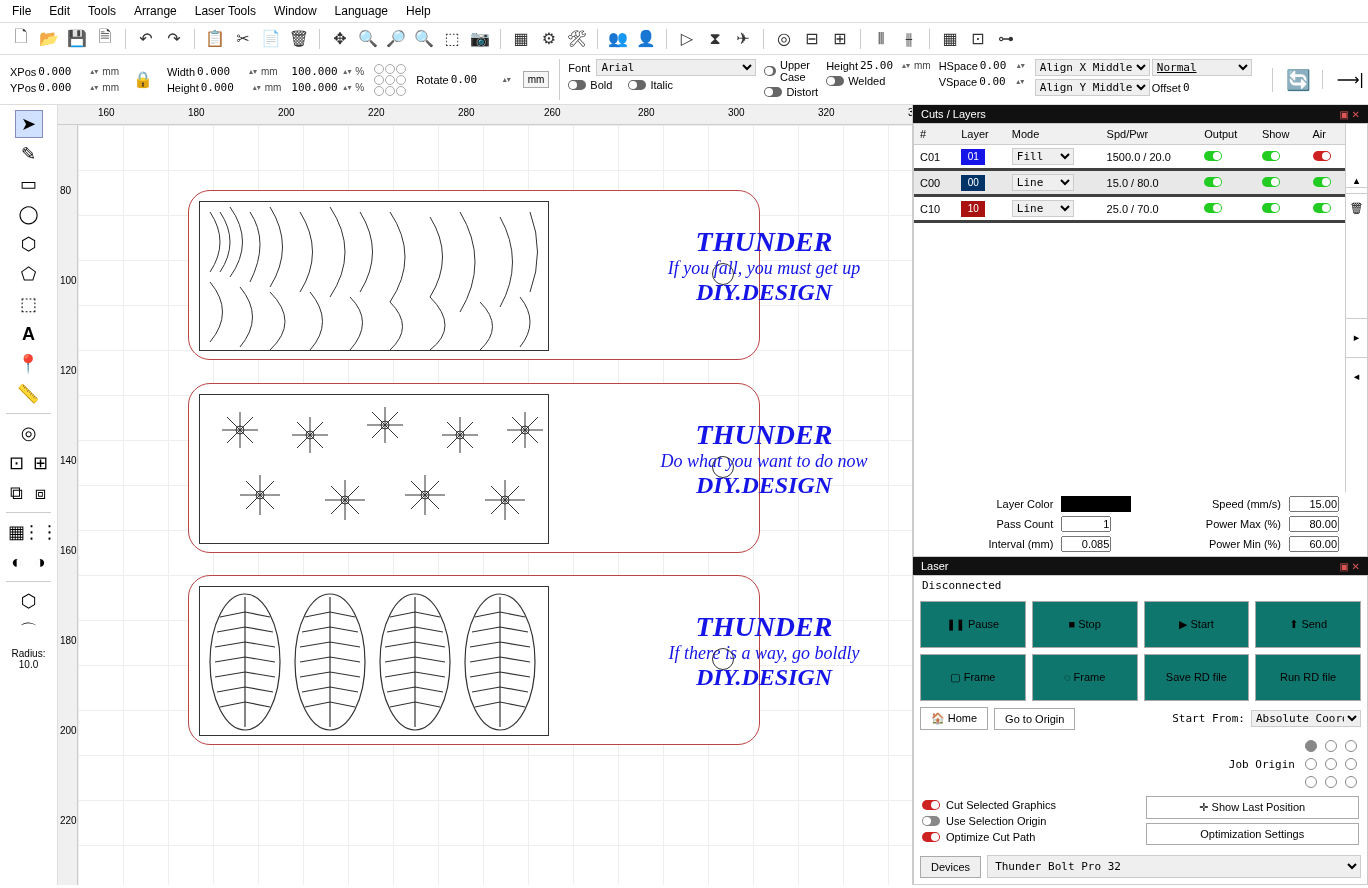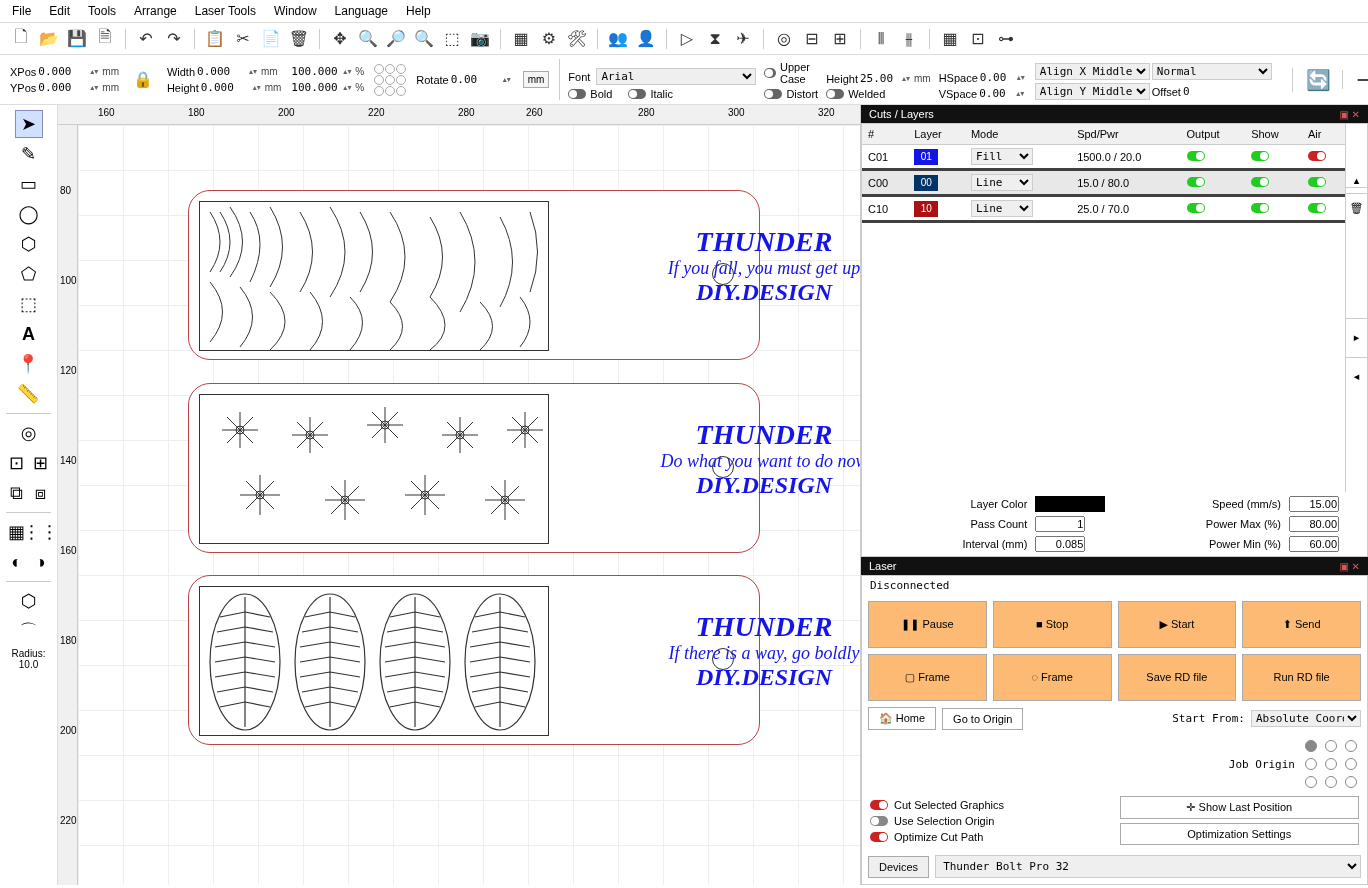--- a/index.html
+++ b/index.html
@@ -10,21 +10,21 @@
 .toolbar1 .icon { width: 22px; height: 22px; display: inline-flex; align-items: center; justify-content: center; font-size: 16px; color: #333; cursor: pointer; }
 .sep { width: 1px; height: 20px; background: #ccc; margin: 0 3px; }
 .props-bar { display: flex; align-items: center; padding: 4px 10px; border-bottom: 1px solid #ddd; height: 50px; gap: 10px; font-family: monospace; font-size: 11px; }
 .prop-group { display: flex; flex-direction: column; gap: 3px; }
 .prop-row { display: flex; align-items: center; gap: 2px; }
 .prop-row input[type="text"] { width: 50px; border: none; background: transparent; font-family: monospace; font-size: 11px; }
 .spin { width: 10px; font-size: 8px; color: #666; }
 .unit { font-size: 10px; color: #444; }
 .lock-icon { font-size: 16px; padding: 0 4px; }
 .mm-btn { border: 1px solid #aaa; padding: 2px 4px; font-size: 10px; background: #f5f5f5; }
-.font-bar { display: flex; align-items: flex-end; gap: 8px; border-left: 1px solid #ccc; padding-left: 8px; height: 100%; }
+.font-bar { display: flex; align-items: flex-start; gap: 8px; border-left: 1px solid #ccc; padding-left: 8px; height: 100%; }
 .check-item { display: flex; align-items: center; gap: 4px; font-size: 11px; font-family: monospace;}
 .toggle-sm { width: 18px; height: 10px; background: #666; border-radius: 5px; position: relative; }
 .toggle-sm::after { content: ''; position: absolute; width: 8px; height: 8px; background: #fff; border-radius: 50%; top: 1px; left: 1px; }
 select { font-size: 11px; border: 1px solid #ccc; font-family: monospace; }
 .main { display: flex; height: calc(888px - 108px); }
 .left-tools { width: 58px; border-right: 1px solid #ddd; display: flex; flex-direction: column; align-items: center; padding-top: 4px; }
 .tool-btn { width: 28px; height: 28px; display: flex; align-items: center; justify-content: center; font-size: 18px; cursor: pointer; margin: 1px 0; }
 .tool-active { background: #d0e0ff; border: 1px solid #88b; }
 .radius-label { font-size: 10px; font-family: monospace; text-align: center; margin-top: 2px; }
 .canvas-area { flex: 1; position: relative; background: #fafafa; overflow: hidden; }
@@ -33,42 +33,42 @@
 .ruler-v { width: 20px; background: #f0f0f0; border-right: 1px solid #ccc; position: absolute; left: 0; top: 20px; bottom: 0; font-family: monospace; font-size: 10px; }
 .ruler-v span { position: absolute; left: 2px; }
 .canvas-content { position: absolute; left: 20px; top: 20px; right: 0; bottom: 0; background: #fff; background-image: linear-gradient(#eee 1px, transparent 1px), linear-gradient(90deg, #eee 1px, transparent 1px); background-size: 45px 45px; }
 .design-card { position: absolute; border: 1px solid #b44; border-radius: 22px; width: 572px; height: 170px; background: #fff; }
 .pattern-box { position: absolute; left: 10px; top: 10px; width: 350px; height: 150px; border: 1px solid #333; background: #fff; overflow: hidden;}
 .design-text { position: absolute; left: 380px; width: 390px; text-align: center; }
 .t-title { font-size: 28px; font-weight: bold; color: #1515e8; font-style: italic; font-family: Georgia, serif; }
 .t-script { font-size: 18px; color: #1515e8; font-family: cursive; font-style: italic; }
 .t-sub { font-size: 24px; font-weight: bold; color: #1515e8; font-family: Georgia, serif; font-style: italic;}
 .circ { position: absolute; right: 25px; top: 72px; width: 22px; height: 22px; border: 1px solid #333; border-radius: 50%; }
-.right-panel { width: 508px; display: flex; flex-direction: column; border-left: 1px solid #ccc; background: #f5f5f5; }
+.right-panel { width: 456px; display: flex; flex-direction: column; border-left: 1px solid #ccc; background: #f5f5f5; }
 .panel-header { background: #111; color: #fff; padding: 3px 8px; font-size: 11px; display: flex; justify-content: space-between; align-items: center; }
 .panel-header .ctrl { color: #d55; font-size: 10px; }
 .layers-panel { flex: 1; display: flex; flex-direction: column; background: #fff; border: 1px solid #ccc; }
 .layers-table { width: 100%; border-collapse: collapse; font-size: 11px; }
 .layers-table th { text-align: left; padding: 4px 6px; border-bottom: 1px solid #ccc; background: #f0f0f0; font-weight: normal; }
 .layers-table td { padding: 3px 6px; border-bottom: 3px solid #404040; }
 .layer-swatch { width: 24px; height: 16px; display: inline-block; color: #fff; text-align: center; font-size: 10px; line-height: 16px; }
 .toggle { width: 18px; height: 10px; border-radius: 5px; display: inline-block; position: relative; }
 .toggle.on { background: #2c2; }
 .toggle.off { background: #888; }
 .toggle.red { background: #c22; }
 .toggle::after { content: ''; position: absolute; width: 8px; height: 8px; background: #fff; border-radius: 50%; top: 1px; }
 .toggle.on::after { right: 1px; }
 .toggle.off::after { left: 1px; }
 .toggle.red::after { right: 1px; }
 .layer-props { padding: 4px 8px; font-family: monospace; font-size: 11px; display: grid; grid-template-columns: auto 70px auto 70px; gap: 4px 8px; align-items: center; text-align: right; }
 .layer-props input { width: 50px; font-size: 11px; text-align: right; }
 .laser-panel { background: #fff; border: 1px solid #ccc; }
 .laser-status { padding: 3px 8px; font-family: monospace; font-size: 11px; }
 .laser-btns { display: grid; grid-template-columns: repeat(4, 1fr); gap: 6px; padding: 6px; }
-.laser-btn { border: 1px solid #aaa; background: #fdba74; padding: 16px 4px; font-size: 11px; cursor: pointer; text-align: center; }
+.laser-btn { border: 1px solid #aaa; background: #0f766e; padding: 16px 4px; font-size: 11px; cursor: pointer; text-align: center; }
 .laser-row2 { display: flex; gap: 6px; padding: 0 6px 6px; align-items: center; }
 .laser-row2 button { border: 1px solid #aaa; background: #fff; padding: 4px 10px; font-size: 11px; cursor: pointer; }
 .laser-opts { padding: 4px 8px; font-size: 11px; font-family: monospace;}
 .opt-row { display: flex; align-items: center; gap: 6px; padding: 2px 0; }
 .job-origin-area { display: flex; align-items: center; gap: 10px; padding: 4px 8px; }
 .origin-grid { display: grid; grid-template-columns: repeat(3, 14px); gap: 6px; }
 .origin-dot { width: 12px; height: 12px; border: 1px solid #888; border-radius: 50%; }
 .origin-dot.sel { background: #888; }
 .wide-btn { flex: 1; border: 1px solid #aaa; padding: 4px; font-size: 11px; text-align: center; cursor: pointer; }
 .devices-row { display: flex; gap: 6px; padding: 6px; align-items: center; }
@@ -247,21 +247,21 @@
         </div>
       <div class="prop-row">
           <span>VSpace</span> 
           <input type="text" style="width: 35px;" value="0.00">
           <span class="spin">▴▾</span>
         </div>
     </div>
     <div class="prop-group">
       <div class="prop-row">
           <select><option>Align X Middle</option></select>
-          <select style="width:120px;"><option>Normal</option></select>
+          <select style="width:100px;text-decoration:underline;"><option>Normal</option></select>
         </div>
       <div class="prop-row">
           <select><option>Align Y Middle</option></select>
           <span>Offset</span> 
           <input type="text" style="width: 30px;" value="0">
         </div>
     </div>
   </div>
   <span style="flex:1"></span>
   <span class="icon" style="font-size:20px; border-left:1px solid #ccc; padding-left:14px;">🔄</span>
@@ -308,21 +308,21 @@
     <div class="radius-label"><span>Radius:</span><br><span>10.0</span></div>
   </div>
 
   <div class="canvas-area">
     <div class="ruler-h">
       <span style="left:40px">160</span>
         <span style="left:130px">180</span>
       <span style="left:220px">200</span>
         <span style="left:310px">220</span>
       <span style="left:400px">280</span>
-        <span style="left:468px">260</span>
+        <span style="left:486px">260</span>
       <span style="left:580px">280</span>
         <span style="left:670px">300</span>
       <span style="left:760px">320</span>
         <span style="left:850px">340</span>
     </div>
     <div class="ruler-v">
       <span style="top:60px">80</span>
         <span style="top:150px">100</span>
       <span style="top:240px">120</span>
         <span style="top:330px">140</span>

